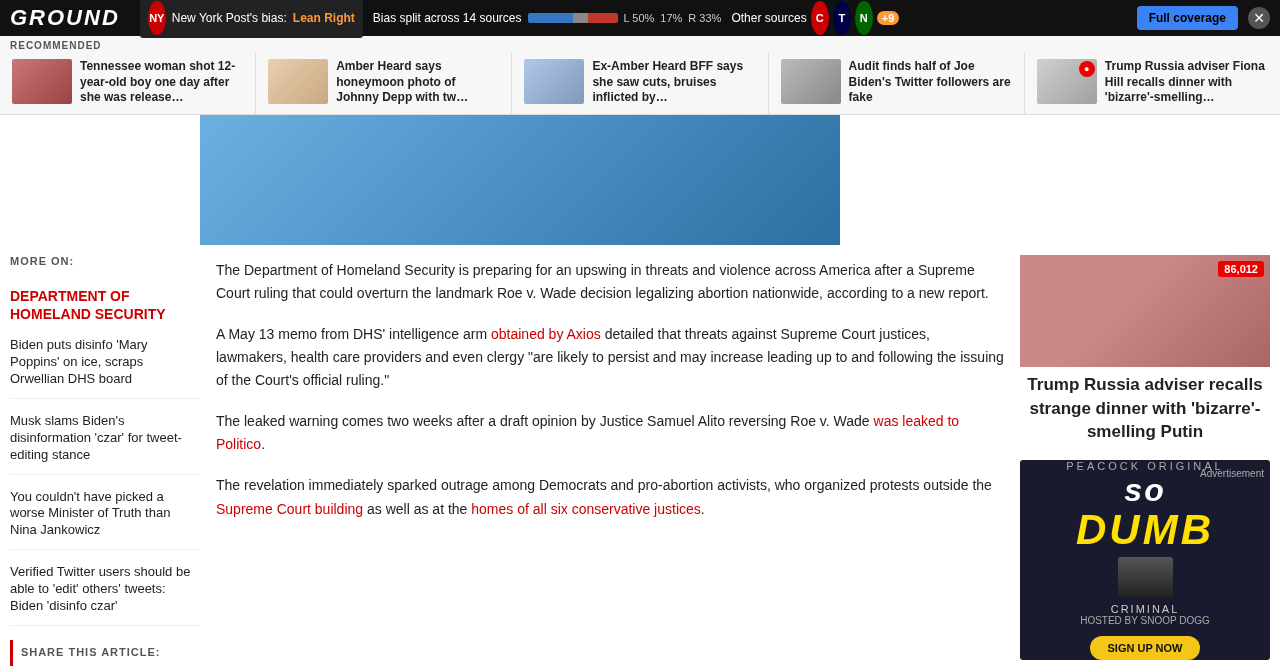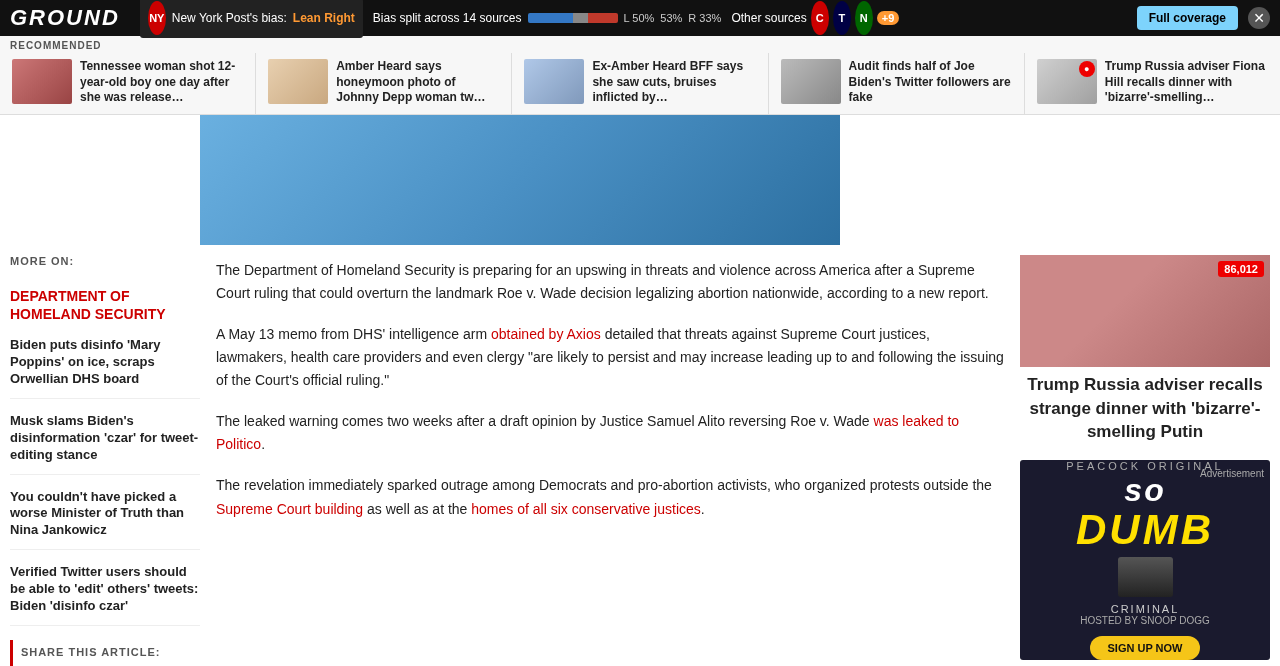--- a/index.html
+++ b/index.html
@@ -77,21 +77,21 @@
     .more-badge {
       background: #f93;
       color: #fff;
       border-radius: 10px;
       padding: 1px 5px;
       font-size: 11px;
       font-weight: bold;
     }
     .full-coverage-btn {
       margin-left: auto;
-      background: #7dd3fc;
+      background: #3b82f6;
       border: none;
       border-radius: 4px;
       padding: 5px 12px;
       font-size: 12px;
       font-weight: bold;
       cursor: pointer;
     }
     .close-nav-btn {
       background: #555;
       border: none;
@@ -184,21 +184,21 @@
       font-size: 14px;
       font-weight: bold;
       color: #c00;
       text-transform: uppercase;
       margin-bottom: 14px;
       line-height: 1.3;
     }
     .sidebar-link {
       font-size: 13px;
       color: #222;
-      font-weight: bold;
+      font-weight: normal;
       line-height: 1.3;
       margin-bottom: 14px;
       display: block;
       border-bottom: 1px solid #eee;
       padding-bottom: 10px;
       cursor: pointer;
     }
 
     .share-section {
       margin-top: 10px;
@@ -351,21 +351,21 @@
   </div>
 
   <div class="bias-split">
     <span>Bias split across 14 sources</span>
     <div class="bias-bar">
       <div class="bias-bar-blue"></div>
       <div class="bias-bar-gray"></div>
       <div class="bias-bar-red"></div>
     </div>
     <span class="bias-pct">L 50%</span>
-    <span class="bias-pct">53%</span>
+    <span class="bias-pct">17%</span>
     <span class="bias-pct">R 33%</span>
   </div>
 
   <div class="other-sources">
     <span>Other sources</span>
     <span class="source-icon cnn-icon">C</span>
     <span class="source-icon" style="background:#004;">T</span>
     <span class="source-icon" style="background:#060;">N</span>
     <span class="more-badge">+9</span>
   </div>
@@ -376,21 +376,21 @@
 
 <div class="recommended-bar">
   <div class="recommended-label">RECOMMENDED</div>
   <div class="rec-items">
     <div class="rec-item">
       <div class="rec-thumb thumb-1"></div>
       <span class="rec-text">Tennessee woman shot 12-year-old boy one day after she was release…</span>
     </div>
     <div class="rec-item">
       <div class="rec-thumb thumb-2"></div>
-      <span class="rec-text">Amber Heard says honeymoon photo of Johnny Depp woman tw…</span>
+      <span class="rec-text">Amber Heard says honeymoon photo of Johnny Depp with tw…</span>
     </div>
     <div class="rec-item">
       <div class="rec-thumb thumb-3"></div>
       <span class="rec-text">Ex-Amber Heard BFF says she saw cuts, bruises inflicted by…</span>
     </div>
     <div class="rec-item">
       <div class="rec-thumb thumb-4"></div>
       <span class="rec-text">Audit finds half of Joe Biden's Twitter followers are fake</span>
     </div>
     <div class="rec-item" style="border-right:none; position:relative;">

